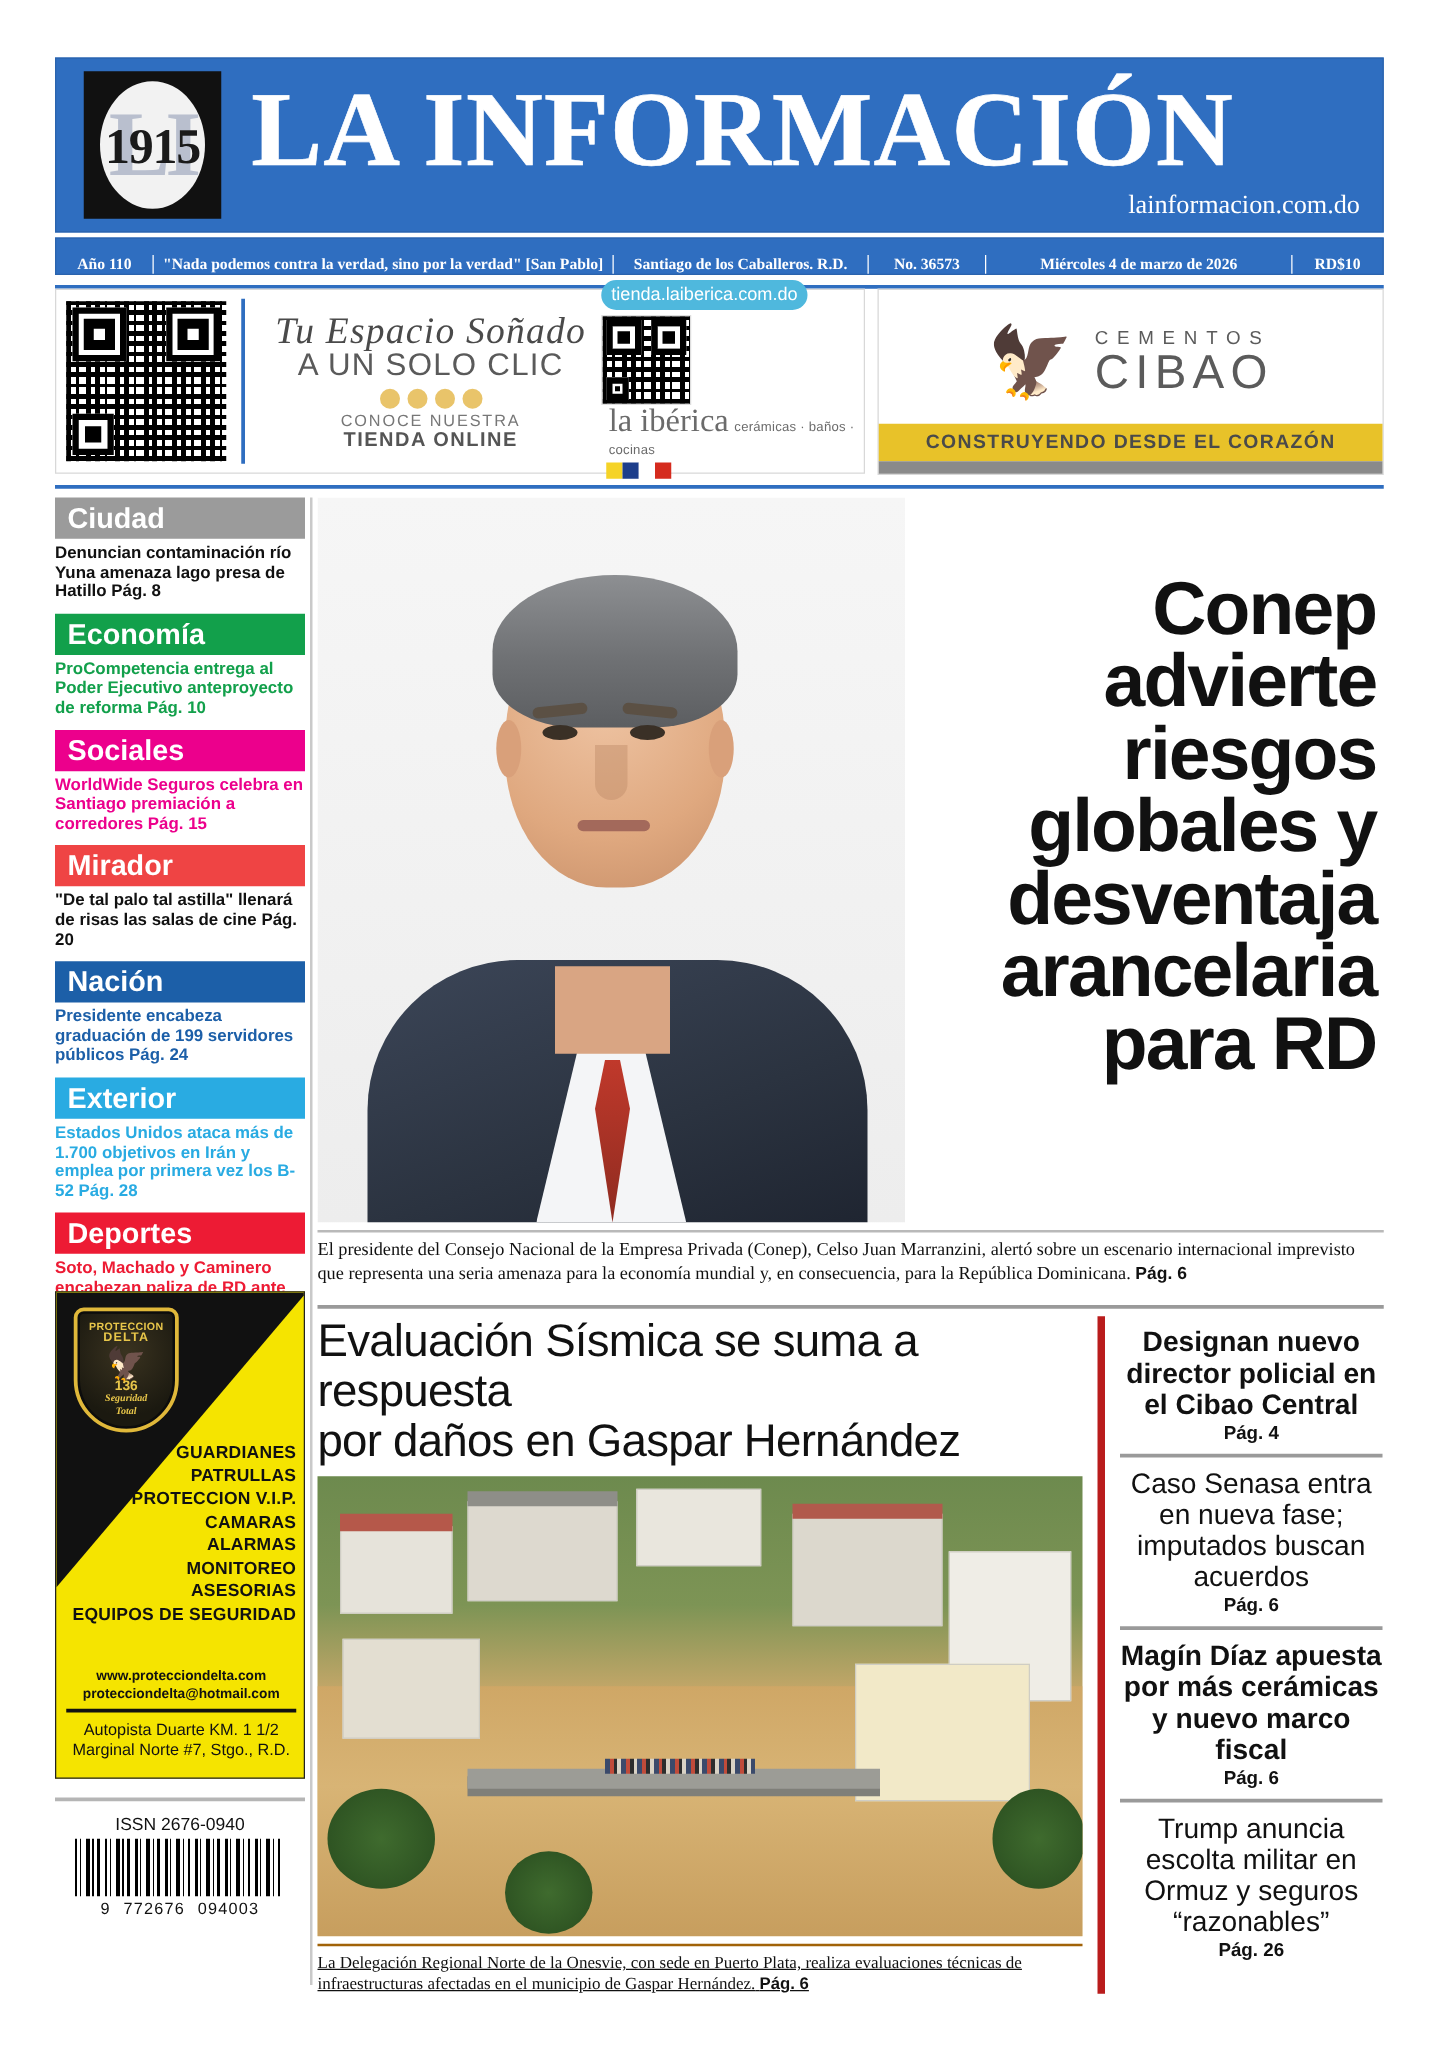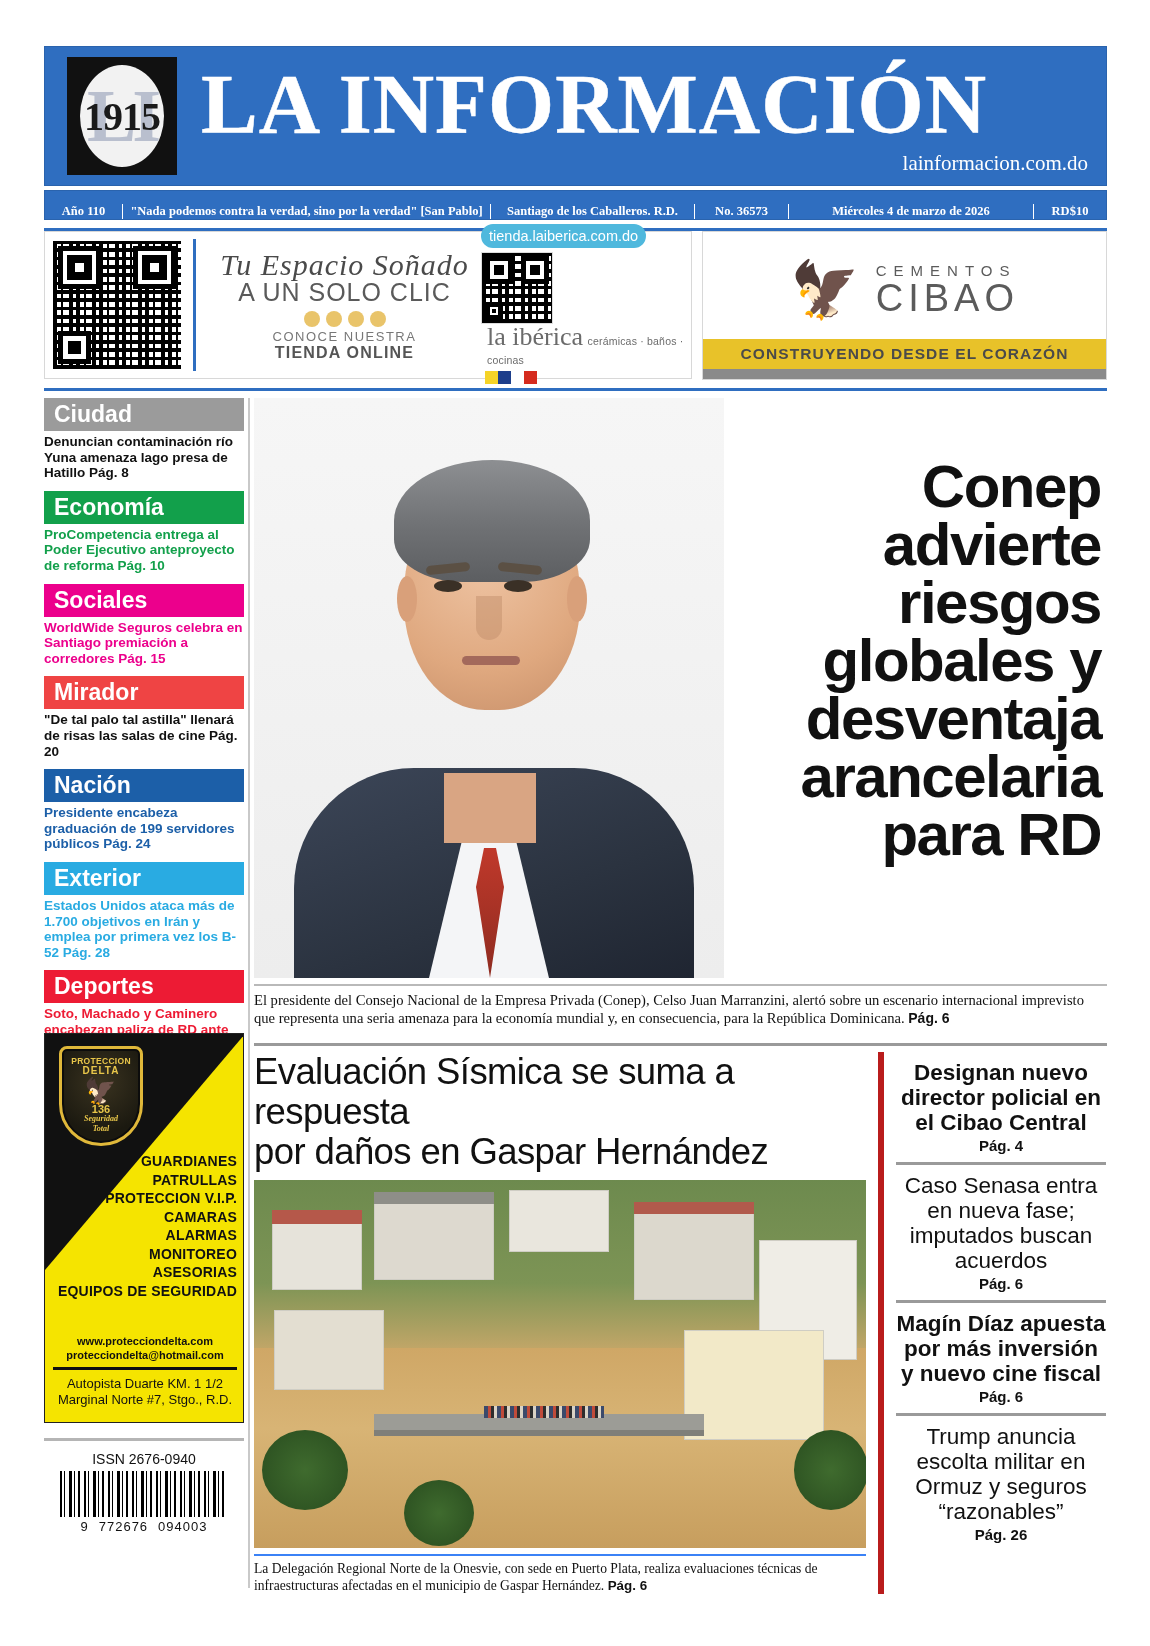--- a/index.html
+++ b/index.html
@@ -331,22 +331,22 @@
     border-radius:50%;
   }
   .qp-tree1 { left: 8px; top: 250px; width: 86px; height: 80px; }
   .qp-tree2 { left: 150px; top: 300px; width: 70px; height: 66px; }
   .qp-tree3 { left: 540px; top: 250px; width: 74px; height: 80px; }
   .qp-crowd {
     position:absolute; left: 230px; bottom: 130px; width: 120px; height: 12px;
     background: repeating-linear-gradient(90deg,#3b4a6b 0 4px,#c04b3a 4px 7px,#2d2d2d 7px 10px,#d9d2c5 10px 13px);
   }
   .quake-cap {
-    width: 612px; border-top: 2px solid #3b82f6; margin-top: 6px; padding-top: 4px;
-    font-family: "Liberation Serif", serif; font-size: 13.6px; line-height: 17px; color:#111;
+    width: 612px; border-top: 2px solid #a16207; margin-top: 6px; padding-top: 4px;
+    font-family: "Liberation Serif", serif; font-size: 13.6px; line-height: 17px; color:#111;text-decoration:underline;
   }
   .quake-cap b { font-family:"Liberation Sans",sans-serif; font-size: 13.4px; }
 
   .brief { text-align: center; padding: 8px 0 8px; }
   .brief + .brief { border-top: 3px solid #9a9a9a; }
   .brief .t { font-size: 22.5px; line-height: 25px; color: #111; }
   .brief.bold .t { font-weight: 700; }
   .brief .p { font-size: 15px; font-weight: 700; color:#111; margin-top: 2px; }
 </style>
 </head>
@@ -583,21 +583,21 @@
             <div class="t">Designan nuevo director policial en el Cibao Central</div>
             <div class="p">Pág. 4</div>
           </div>
 
           <div class="brief">
             <div class="t">Caso Senasa entra en nueva fase; imputados buscan acuerdos</div>
             <div class="p">Pág. 6</div>
           </div>
 
           <div class="brief bold">
-            <div class="t">Magín Díaz apuesta por más inversión y nuevo cine fiscal</div>
+            <div class="t">Magín Díaz apuesta por más cerámicas y nuevo marco fiscal</div>
             <div class="p">Pág. 6</div>
           </div>
 
           <div class="brief">
             <div class="t">Trump anuncia escolta militar en Ormuz y seguros “razonables”</div>
             <div class="p">Pág. 26</div>
           </div>
 
         </div>
       </div>

